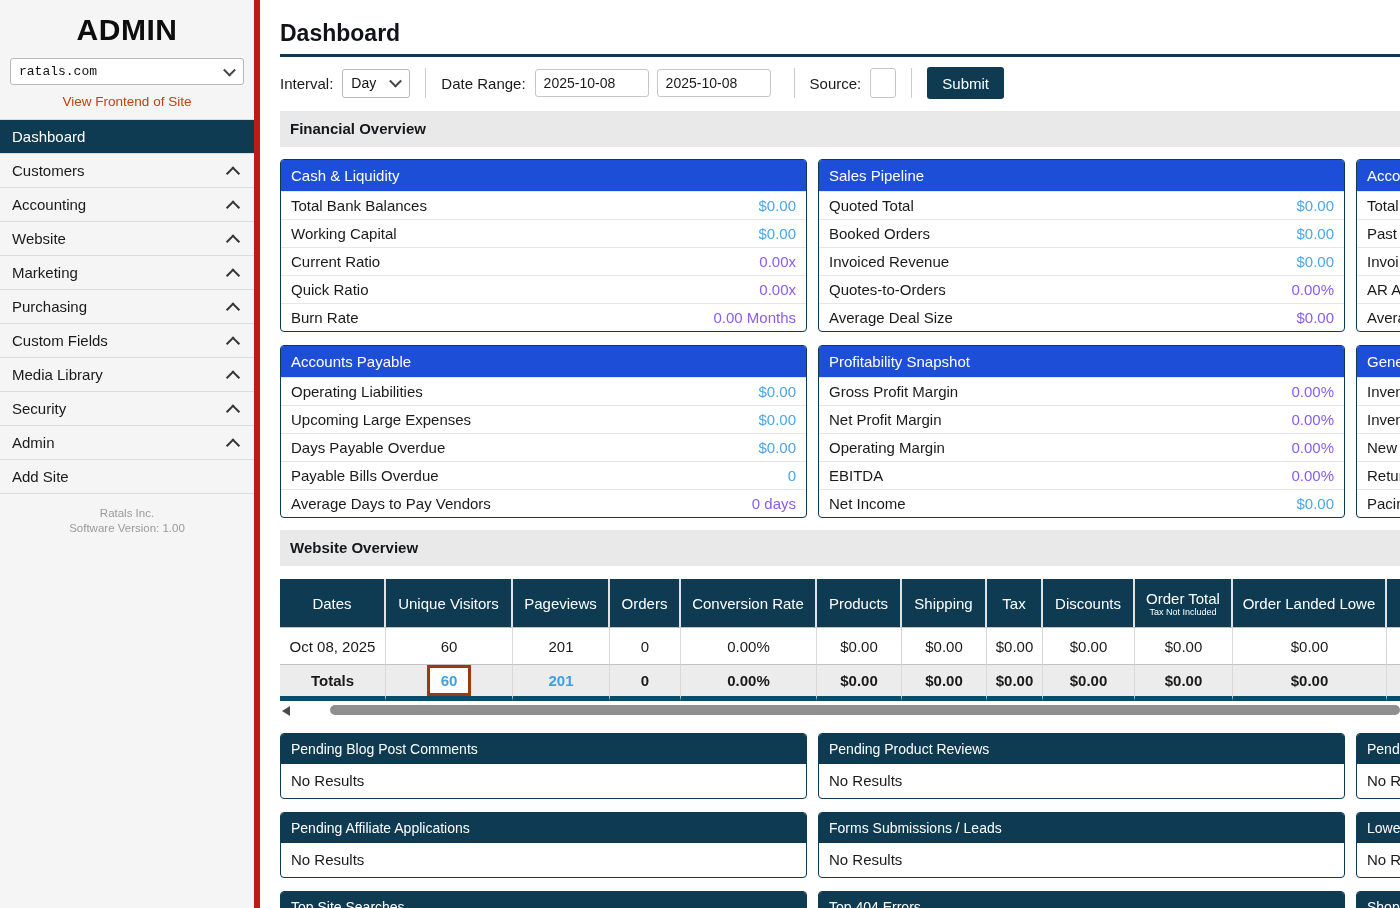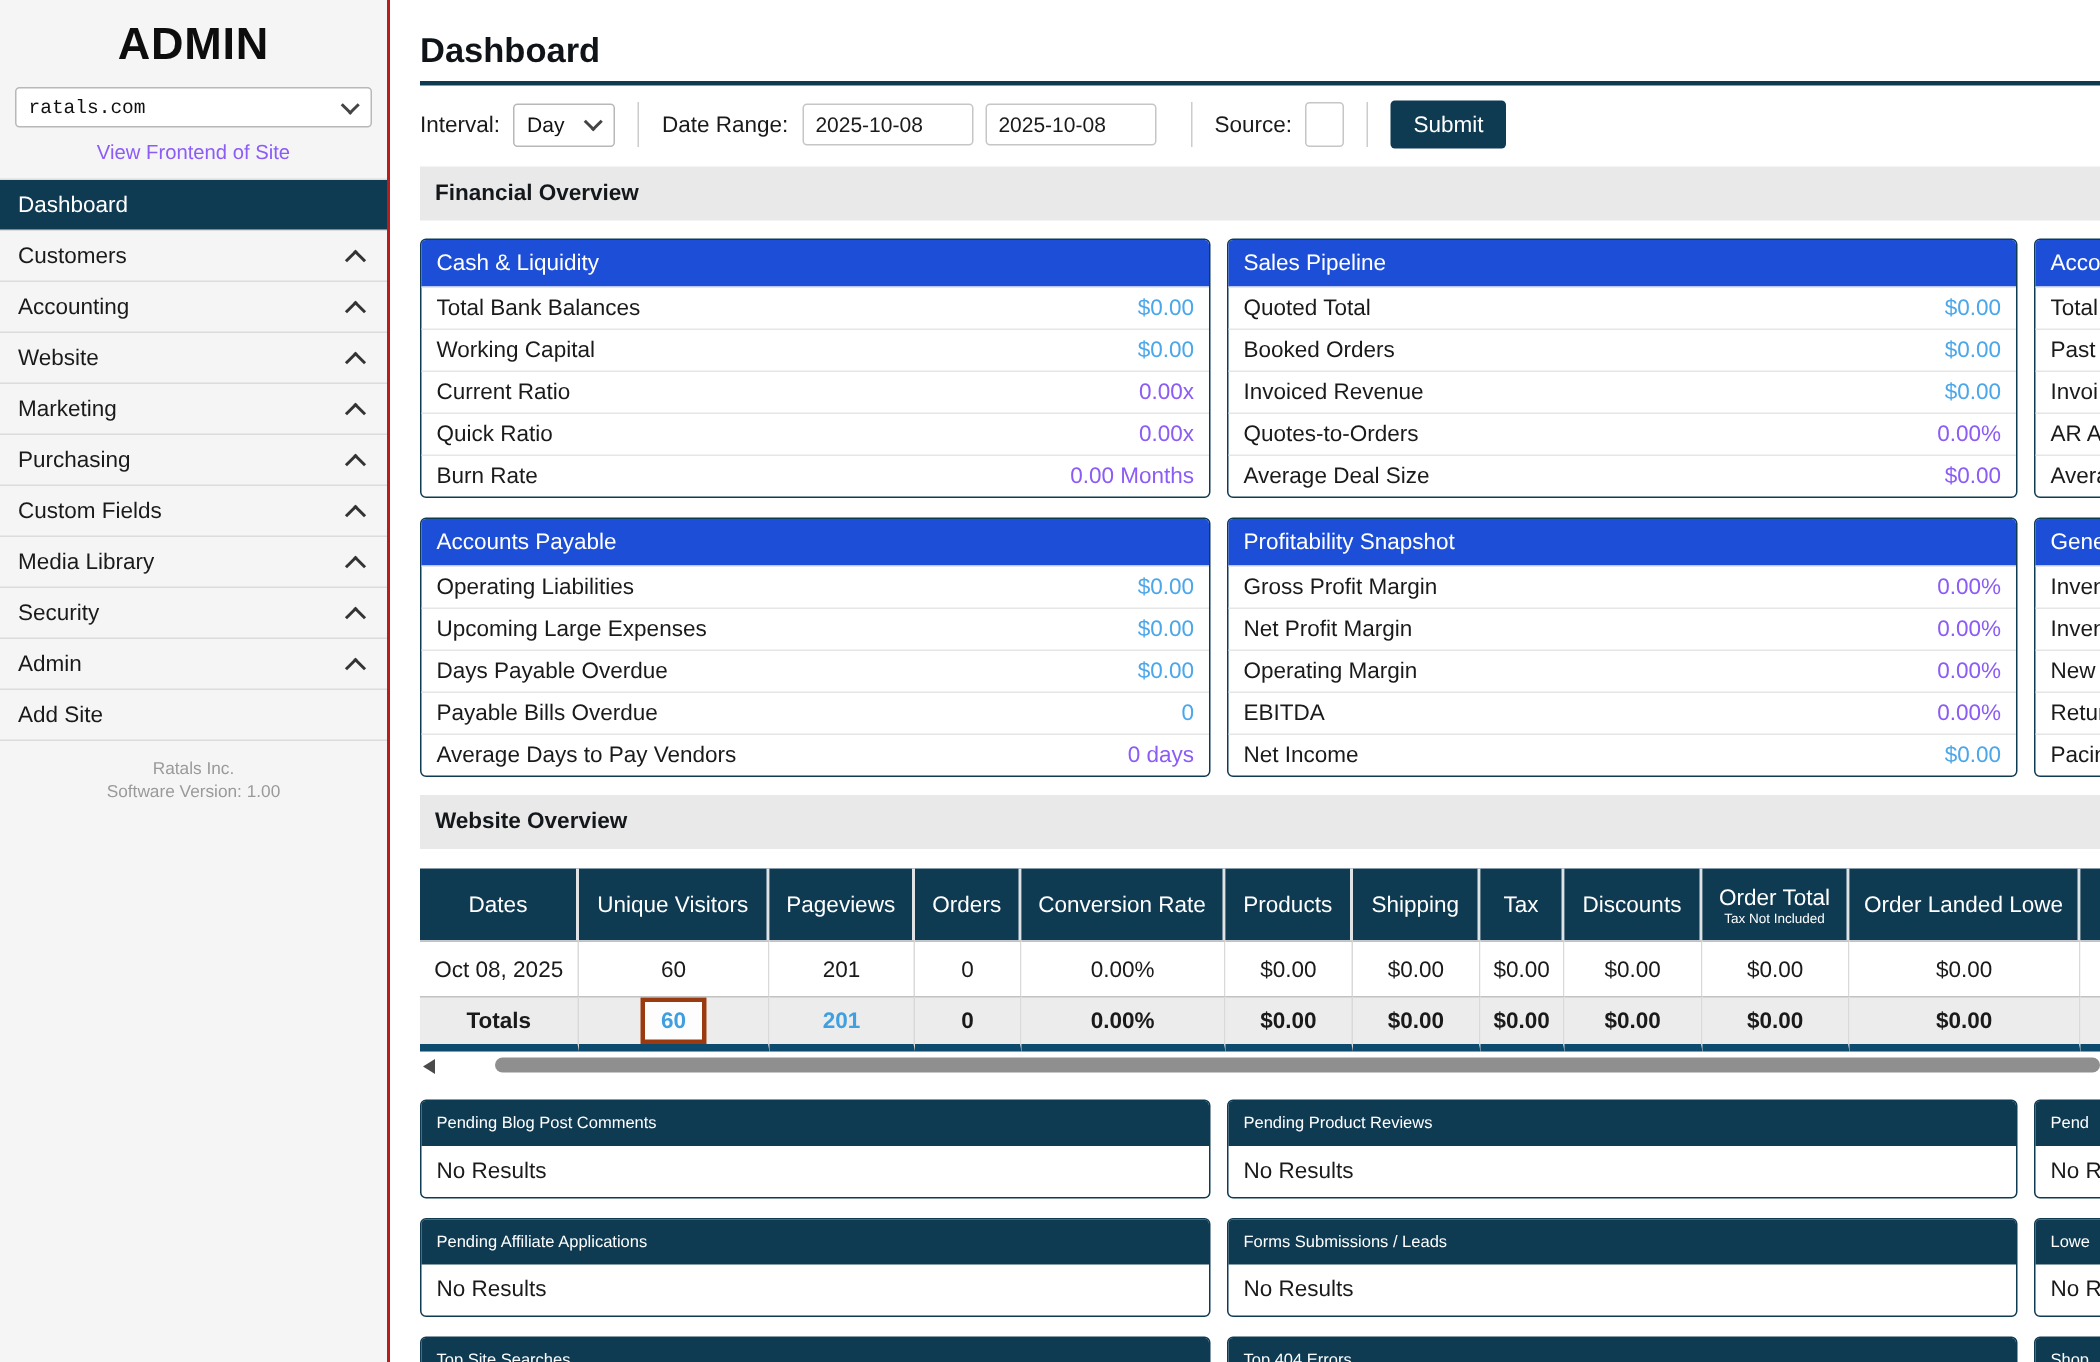--- a/index.html
+++ b/index.html
@@ -1,29 +1,29 @@
 <!DOCTYPE html>
 <html><head>
 <meta charset="utf-8">
 <style>
   html,body{margin:0;padding:0;}
   body{
     width:1400px;height:908px;overflow:hidden;position:relative;
     background:#fff;font-family:"Liberation Sans",sans-serif;color:#1a1a1a;
   }
   
-  .sidebar{position:absolute;left:0;top:0;width:260px;height:908px;background:#f5f5f5;border-right:2px solid #b91c1c;box-sizing:border-box;}
+  .sidebar{position:absolute;left:0;top:0;width:260px;height:908px;background:#f5f5f5;border-right:6px solid #b91c1c;box-sizing:border-box;}
   .admin-title{font-size:30px;font-weight:800;text-align:center;padding-top:13px;color:#0d0d0d;letter-spacing:.5px;}
   .select-wrap{position:relative;display:block;}
   .sidebar .select-wrap{margin:11px 10px 0 10px;}
   .site-select{width:100%;height:27px;border:1px solid #b8b8b8;border-radius:3px;background:#fff;font-size:13px;
     font-family:Liberation Mono, monospace;padding:0 22px 0 8px;appearance:none;-webkit-appearance:none;color:#111;}
   .caret-down{position:absolute;right:10px;top:50%;width:7px;height:7px;border-right:2px solid #444;border-bottom:2px solid #444;
     transform:translateY(-70%) rotate(45deg);pointer-events:none;}
-  .frontend-link{display:block;text-align:center;font-size:13.5px;color:#8b5cf6;margin:9px 0 10px 0;cursor:pointer;text-decoration:none;}
+  .frontend-link{display:block;text-align:center;font-size:13.5px;color:#c2410c;margin:9px 0 10px 0;cursor:pointer;text-decoration:none;}
   .nav{border-top:1px solid #dcdcdc;}
   .nav-item{position:relative;height:33px;line-height:33px;padding:0 12px;font-size:15px;color:#1a1a1a;
     border-bottom:1px solid #dcdcdc;cursor:pointer;background:#f5f5f5;}
   .nav-item.active{background:#0e3a52;color:#fff;}
   .chev-up{position:absolute;right:16px;top:50%;width:8px;height:8px;border-left:2px solid #333;border-top:2px solid #333;
     transform:translateY(-25%) rotate(45deg);}
   .side-footer{margin-top:12px;text-align:center;font-size:11.5px;color:#9a9a9a;line-height:15px;}
   
   .main{position:absolute;left:260px;top:0;width:1140px;height:908px;overflow:hidden;}
   .canvas{width:1700px;}
@@ -65,21 +65,21 @@
   .focus-box{display:inline-block;border:3px solid #9a3a10;padding:4px 11px;background:#fdfdfd;}
   
   .hscroll{position:relative;margin:4px 0 0 20px;height:12px;width:1660px;}
   .hscroll .arrow-left{position:absolute;left:2px;top:1px;width:0;height:0;cursor:pointer;
     border-top:5px solid transparent;border-bottom:5px solid transparent;border-right:8px solid #4a4a4a;}
   .hscroll .thumb{position:absolute;left:50px;top:0;width:1070px;height:10px;background:#8f8f8f;border-radius:5px;cursor:pointer;}
   
   .widgets-row{display:flex;gap:11px;margin:16px 0 0 20px;}
   .widgets-row + .widgets-row{margin-top:13px;}
   .widget{width:527px;box-sizing:border-box;border:1px solid #0e3a52;border-radius:4px;background:#fff;flex:none;}
-  .widget-h{background:#0e3a52;color:#fff;font-size:11px;padding:5px 10px;line-height:20px;border-radius:3px 3px 0 0;}
+  .widget-h{background:#0e3a52;color:#fff;font-size:14px;padding:5px 10px;line-height:20px;border-radius:3px 3px 0 0;}
   .widget-b{padding:7px 10px;font-size:15px;line-height:20px;color:#1a1a1a;min-height:20px;}
 </style>
 </head>
 <body>
 
 <div class="sidebar">
   <div class="admin-title">ADMIN</div>
   <span class="select-wrap">
     <select class="site-select">
       <option>ratals.com</option>

